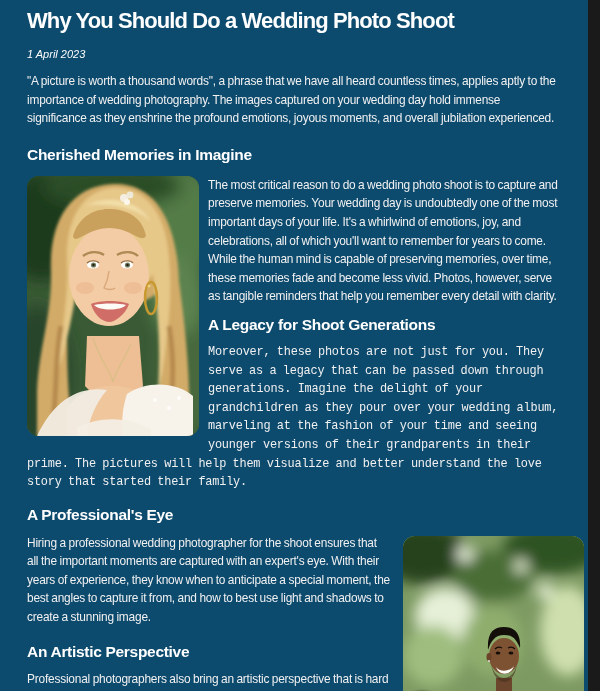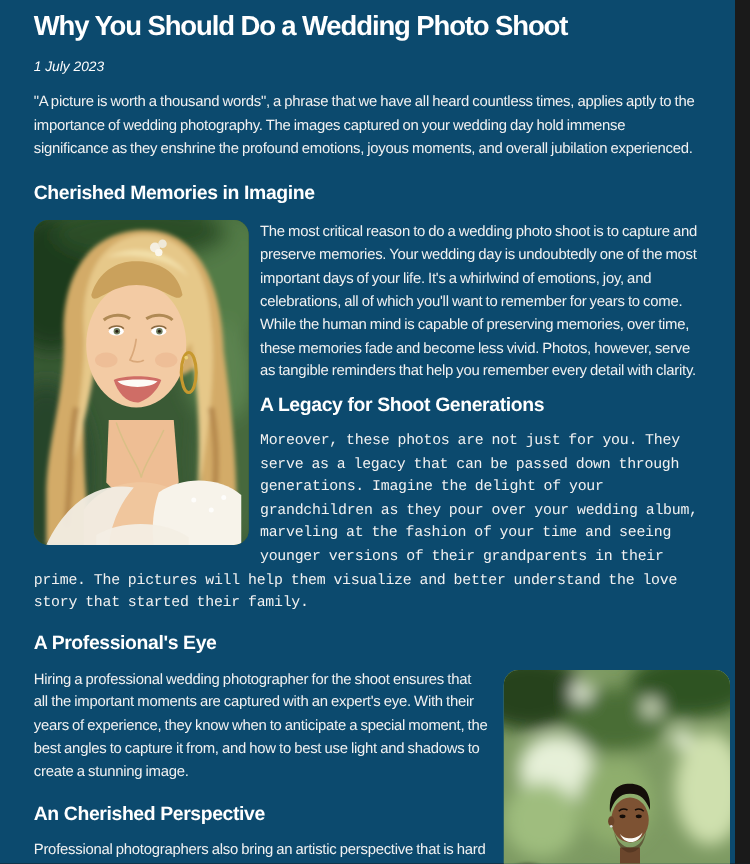--- a/index.html
+++ b/index.html
@@ -51,21 +51,21 @@
   .h2-artistic{margin-top:15px;}
   .para-4{margin-top:8px;}
   .photo-left svg,.photo-right svg{display:block;width:100%;height:100%;}
 </style>
 </head>
 <body>
 
 <div class="page">
 
   <h1 class="title">Why You Should Do a Wedding Photo Shoot</h1>
-  <p class="date">1 July 2023</p>
+  <p class="date">1 April 2023</p>
   <p class="body intro">"A picture is worth a thousand words", a phrase that we have all heard countless times, applies aptly to the importance of wedding photography. The images captured on your wedding day hold immense significance as they enshrine the profound emotions, joyous moments, and overall jubilation experienced.</p>
 
   <h2 class="h2 h2-memories">Cherished Memories in Imagine</h2>
 
   <div class="sec-wrap-left">
     <div class="photo-left">
       <svg viewBox="0 0 172 260" preserveAspectRatio="none">
         <defs>
           <filter id="bb" x="-40%" y="-40%" width="180%" height="180%">
               <feGaussianBlur stdDeviation="8"></feGaussianBlur>
@@ -181,17 +181,17 @@
         <ellipse cx="86" cy="121" rx="2.5" ry="4" fill="#6b4429"></ellipse>
         <circle cx="86" cy="125" r="1" fill="#dddddd"></circle>
         <g filter="url(#gs)">
           <path d="M-10 261 L-10 175 C5 148 40 148 52 185 C60 210 58 240 48 261 Z" fill="#1c130e"></path>
           <path d="M44 198 C51 220 51 240 45 258" stroke="#3c281a" stroke-width="6" fill="none" opacity="0.7"></path>
           <path d="M-10 261 L72 261 C60 244 30 238 -10 248 Z" fill="#14161c"></path>
         </g>
       </svg>
     </div>
     <p class="body">Hiring a professional wedding photographer for the shoot ensures that all the important moments are captured with an expert's eye. With their years of experience, they know when to anticipate a special moment, the best angles to capture it from, and how to best use light and shadows to create a stunning image.</p>
-    <h2 class="h2 h2-artistic">An Cherished Perspective</h2>
+    <h2 class="h2 h2-artistic">An Artistic Perspective</h2>
     <p class="body para-4">Professional photographers also bring an artistic perspective that is hard to replicate. They can find beauty in unexpected places and moments, and capture them in a way that makes you see the day from a fresh perspective. Their ability to manipulate depth of field, exposure, and composition results in images that are not just a visual record of your day, but are beautiful in their own right.</p>
   </div>
 
 </div>
 
 </body></html>

